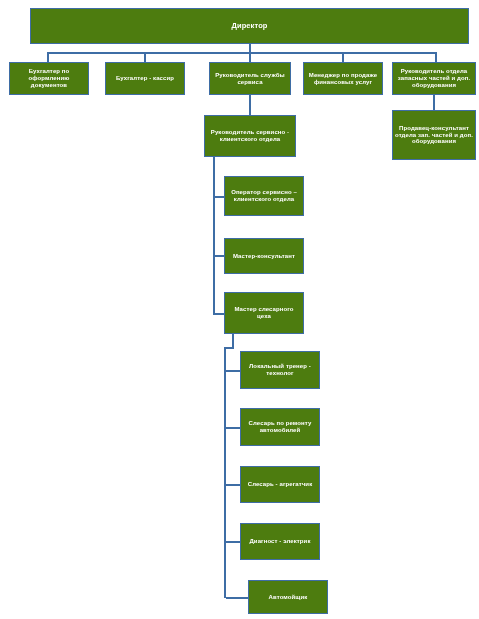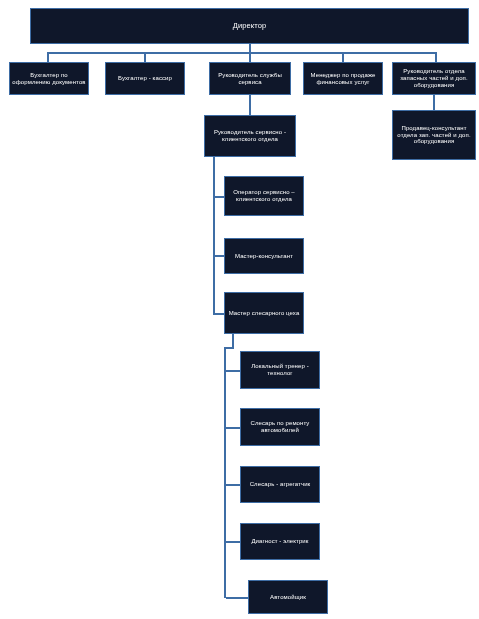--- a/index.html
+++ b/index.html
@@ -15,24 +15,24 @@
     overflow: hidden;
   }
   #chart {
     position: absolute;
     left: 0; top: 0;
     width: 479px; height: 619px;
   }
   .node {
     position: absolute;
     box-sizing: border-box;
-    background: #0f172a;
+    background: #4d7c0f;
     border: 1px solid #3e6da5;
     color: #ffffff;
-    font-weight: normal;
+    font-weight: bold;
     display: flex;
     align-items: center;
     justify-content: center;
     text-align: center;
     line-height: 1.15;
     letter-spacing: 0.1px;
     padding: 1px 2px;
     overflow: hidden;
   }
   .node span {

